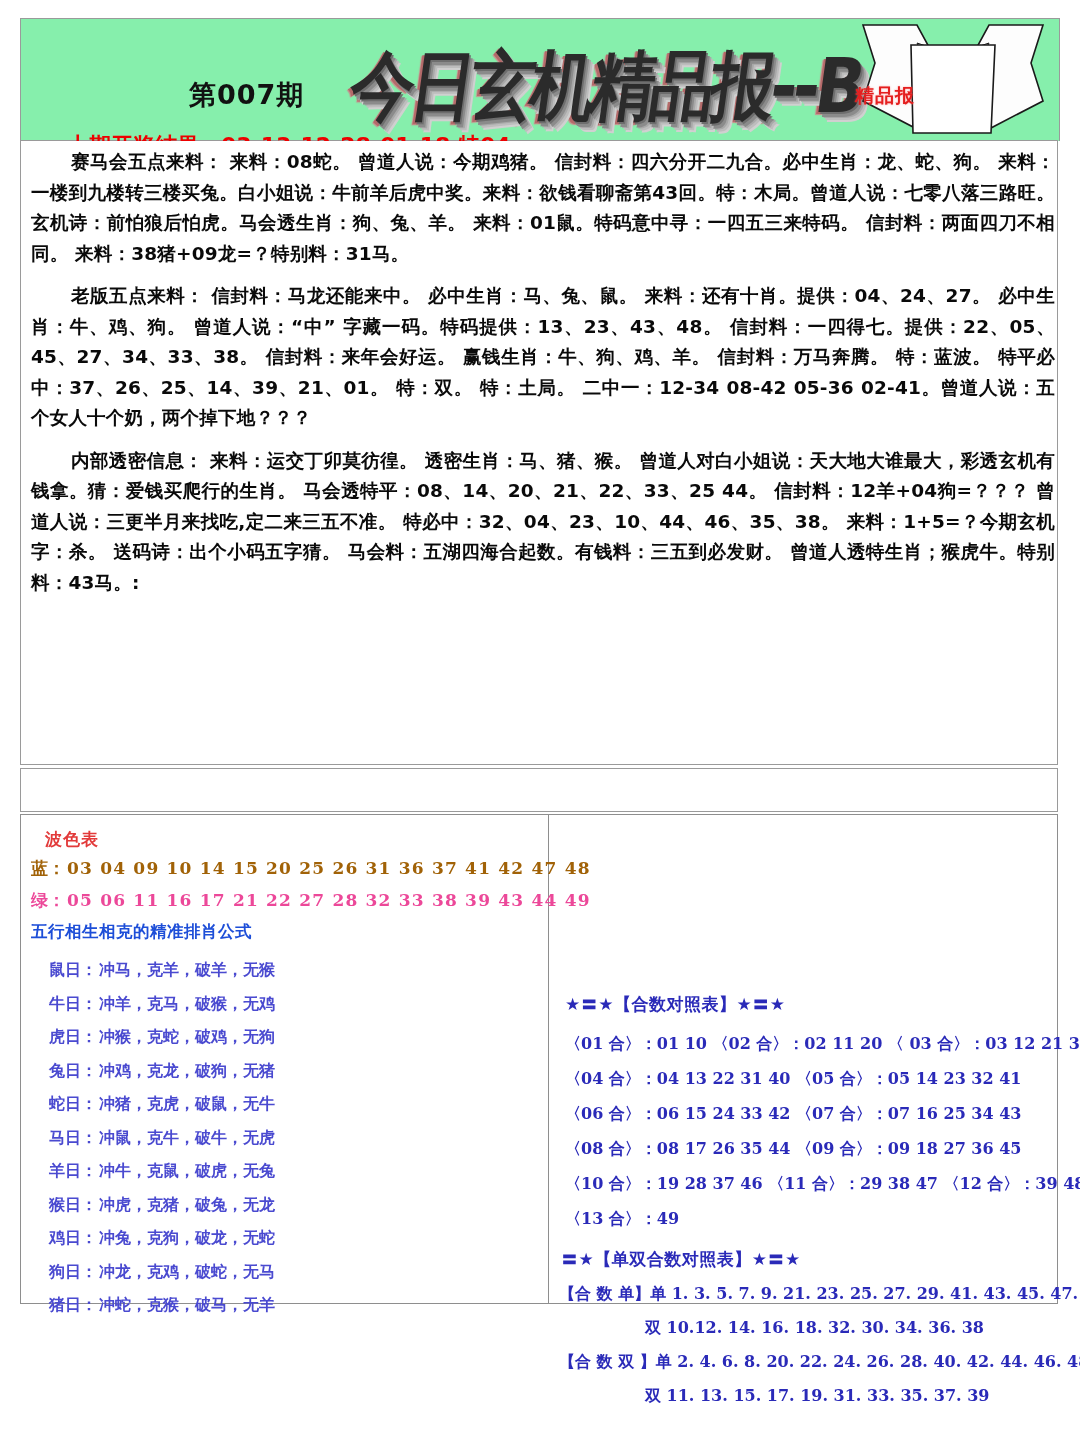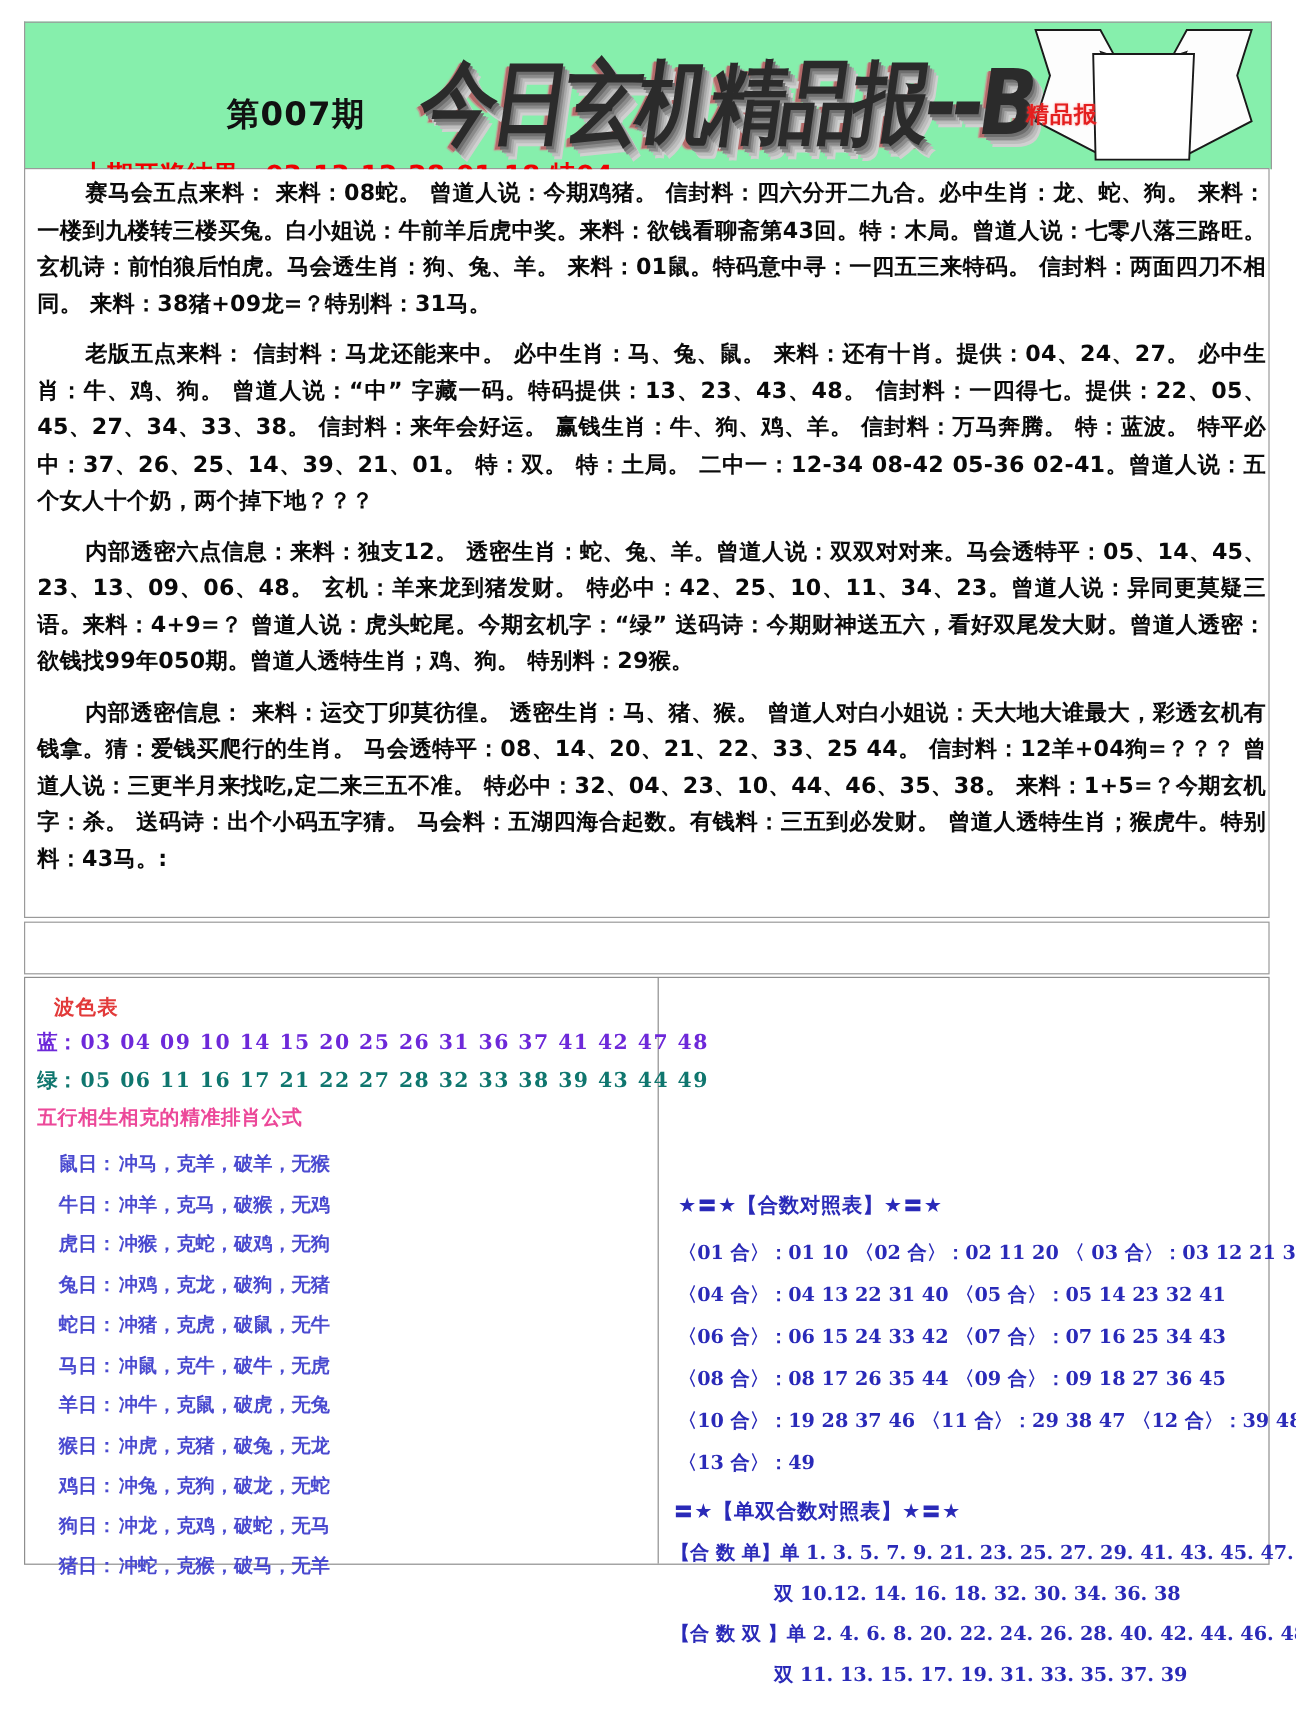--- a/index.html
+++ b/index.html
@@ -118,25 +118,25 @@
   }
   .bose-row{
     font-size:17px;font-weight:bold;
     margin:0 0 9px 2px;
     white-space:nowrap;
     font-family:"DejaVu Serif","Liberation Serif",serif;
   }
   .bose-row .lbl{font-size:17px;margin-right:2px;}
   .bose-nums{letter-spacing:1.2px;}
   .row-red{color:#e23a3a;}
-  .row-blue{color:#6d28d9;}
-  .row-green{color:#0f766e;}
+  .row-blue{color:#a16207;}
+  .row-green{color:#ec4899;}
 
   .formula-title{
-    font-size:16.5px;font-weight:bold;color:#ec4899;
+    font-size:16.5px;font-weight:bold;color:#1d4ed8;
     margin:2px 0 10px 2px;letter-spacing:.5px;
   }
   .zodiac-list{margin:0;padding:0;list-style:none;}
   .zodiac-row{
     font-size:16px;font-weight:bold;color:#4a4ad0;
     line-height:33.5px;
     white-space:nowrap;
     margin-left:20px;
   }
   .zodiac-row .zd-day{margin-right:2px;}
@@ -187,21 +187,20 @@
       </svg>
       <div class="rb-label">精品报</div>
     </div>
 
     <div class="prev-result">上期开奖结果：03-13-12-28-01-18  特04</div>
   </div>
 
   <div class="maintext">
     <p class="para">赛马会五点来料： 来料：08蛇。 曾道人说：今期鸡猪。  信封料：四六分开二九合。必中生肖：龙、蛇、狗。 来料：一楼到九楼转三楼买兔。白小姐说：牛前羊后虎中奖。来料：欲钱看聊斋第43回。特：木局。曾道人说：七零八落三路旺。       玄机诗：前怕狼后怕虎。马会透生肖：狗、兔、羊。 来料：01鼠。特码意中寻：一四五三来特码。 信封料：两面四刀不相同。  来料：38猪+09龙=？特别料：31马。</p>
     <p class="para">老版五点来料： 信封料：马龙还能来中。 必中生肖：马、兔、鼠。 来料：还有十肖。提供：04、24、27。     必中生肖：牛、鸡、狗。 曾道人说：“中” 字藏一码。特码提供：13、23、43、48。 信封料：一四得七。提供：22、05、45、27、34、33、38。 信封料：来年会好运。 赢钱生肖：牛、狗、鸡、羊。 信封料：万马奔腾。 特：蓝波。    特平必中：37、26、25、14、39、21、01。 特：双。 特：土局。 二中一：12-34 08-42 05-36 02-41。曾道人说：五个女人十个奶，两个掉下地？？？</p>
-    <p class="para">内部透密六点信息：来料：独支12。    透密生肖：蛇、兔、羊。曾道人说：双双对对来。马会透特平：05、14、45、23、13、09、06、48。    玄机：羊来龙到猪发财。    特必中：42、25、10、11、34、23。曾道人说：异同更莫疑三语。来料：4+9=？ 曾道人说：虎头蛇尾。今期玄机字：“绿”   送码诗：今期财神送五六，看好双尾发大财。曾道人透密：欲钱找99年050期。曾道人透特生肖；鸡、狗。 特别料：29猴。</p>
     <p class="para">内部透密信息： 来料：运交丁卯莫彷徨。   透密生肖：马、猪、猴。 曾道人对白小姐说：天大地大谁最大，彩透玄机有钱拿。猜：爱钱买爬行的生肖。 马会透特平：08、14、20、21、22、33、25 44。 信封料：12羊+04狗=？？？ 曾道人说：三更半月来找吃,定二来三五不准。    特必中：32、04、23、10、44、46、35、38。 来料：1+5=？今期玄机字：杀。  送码诗：出个小码五字猜。 马会料：五湖四海合起数。有钱料：三五到必发财。 曾道人透特生肖；猴虎牛。特别料：43马。:</p>
   </div>
 
   <div class="spacer-bar"></div>
 
   <div class="bottom">
 
     <div class="col-left">
       <div class="bose-title">波色表</div>
 

